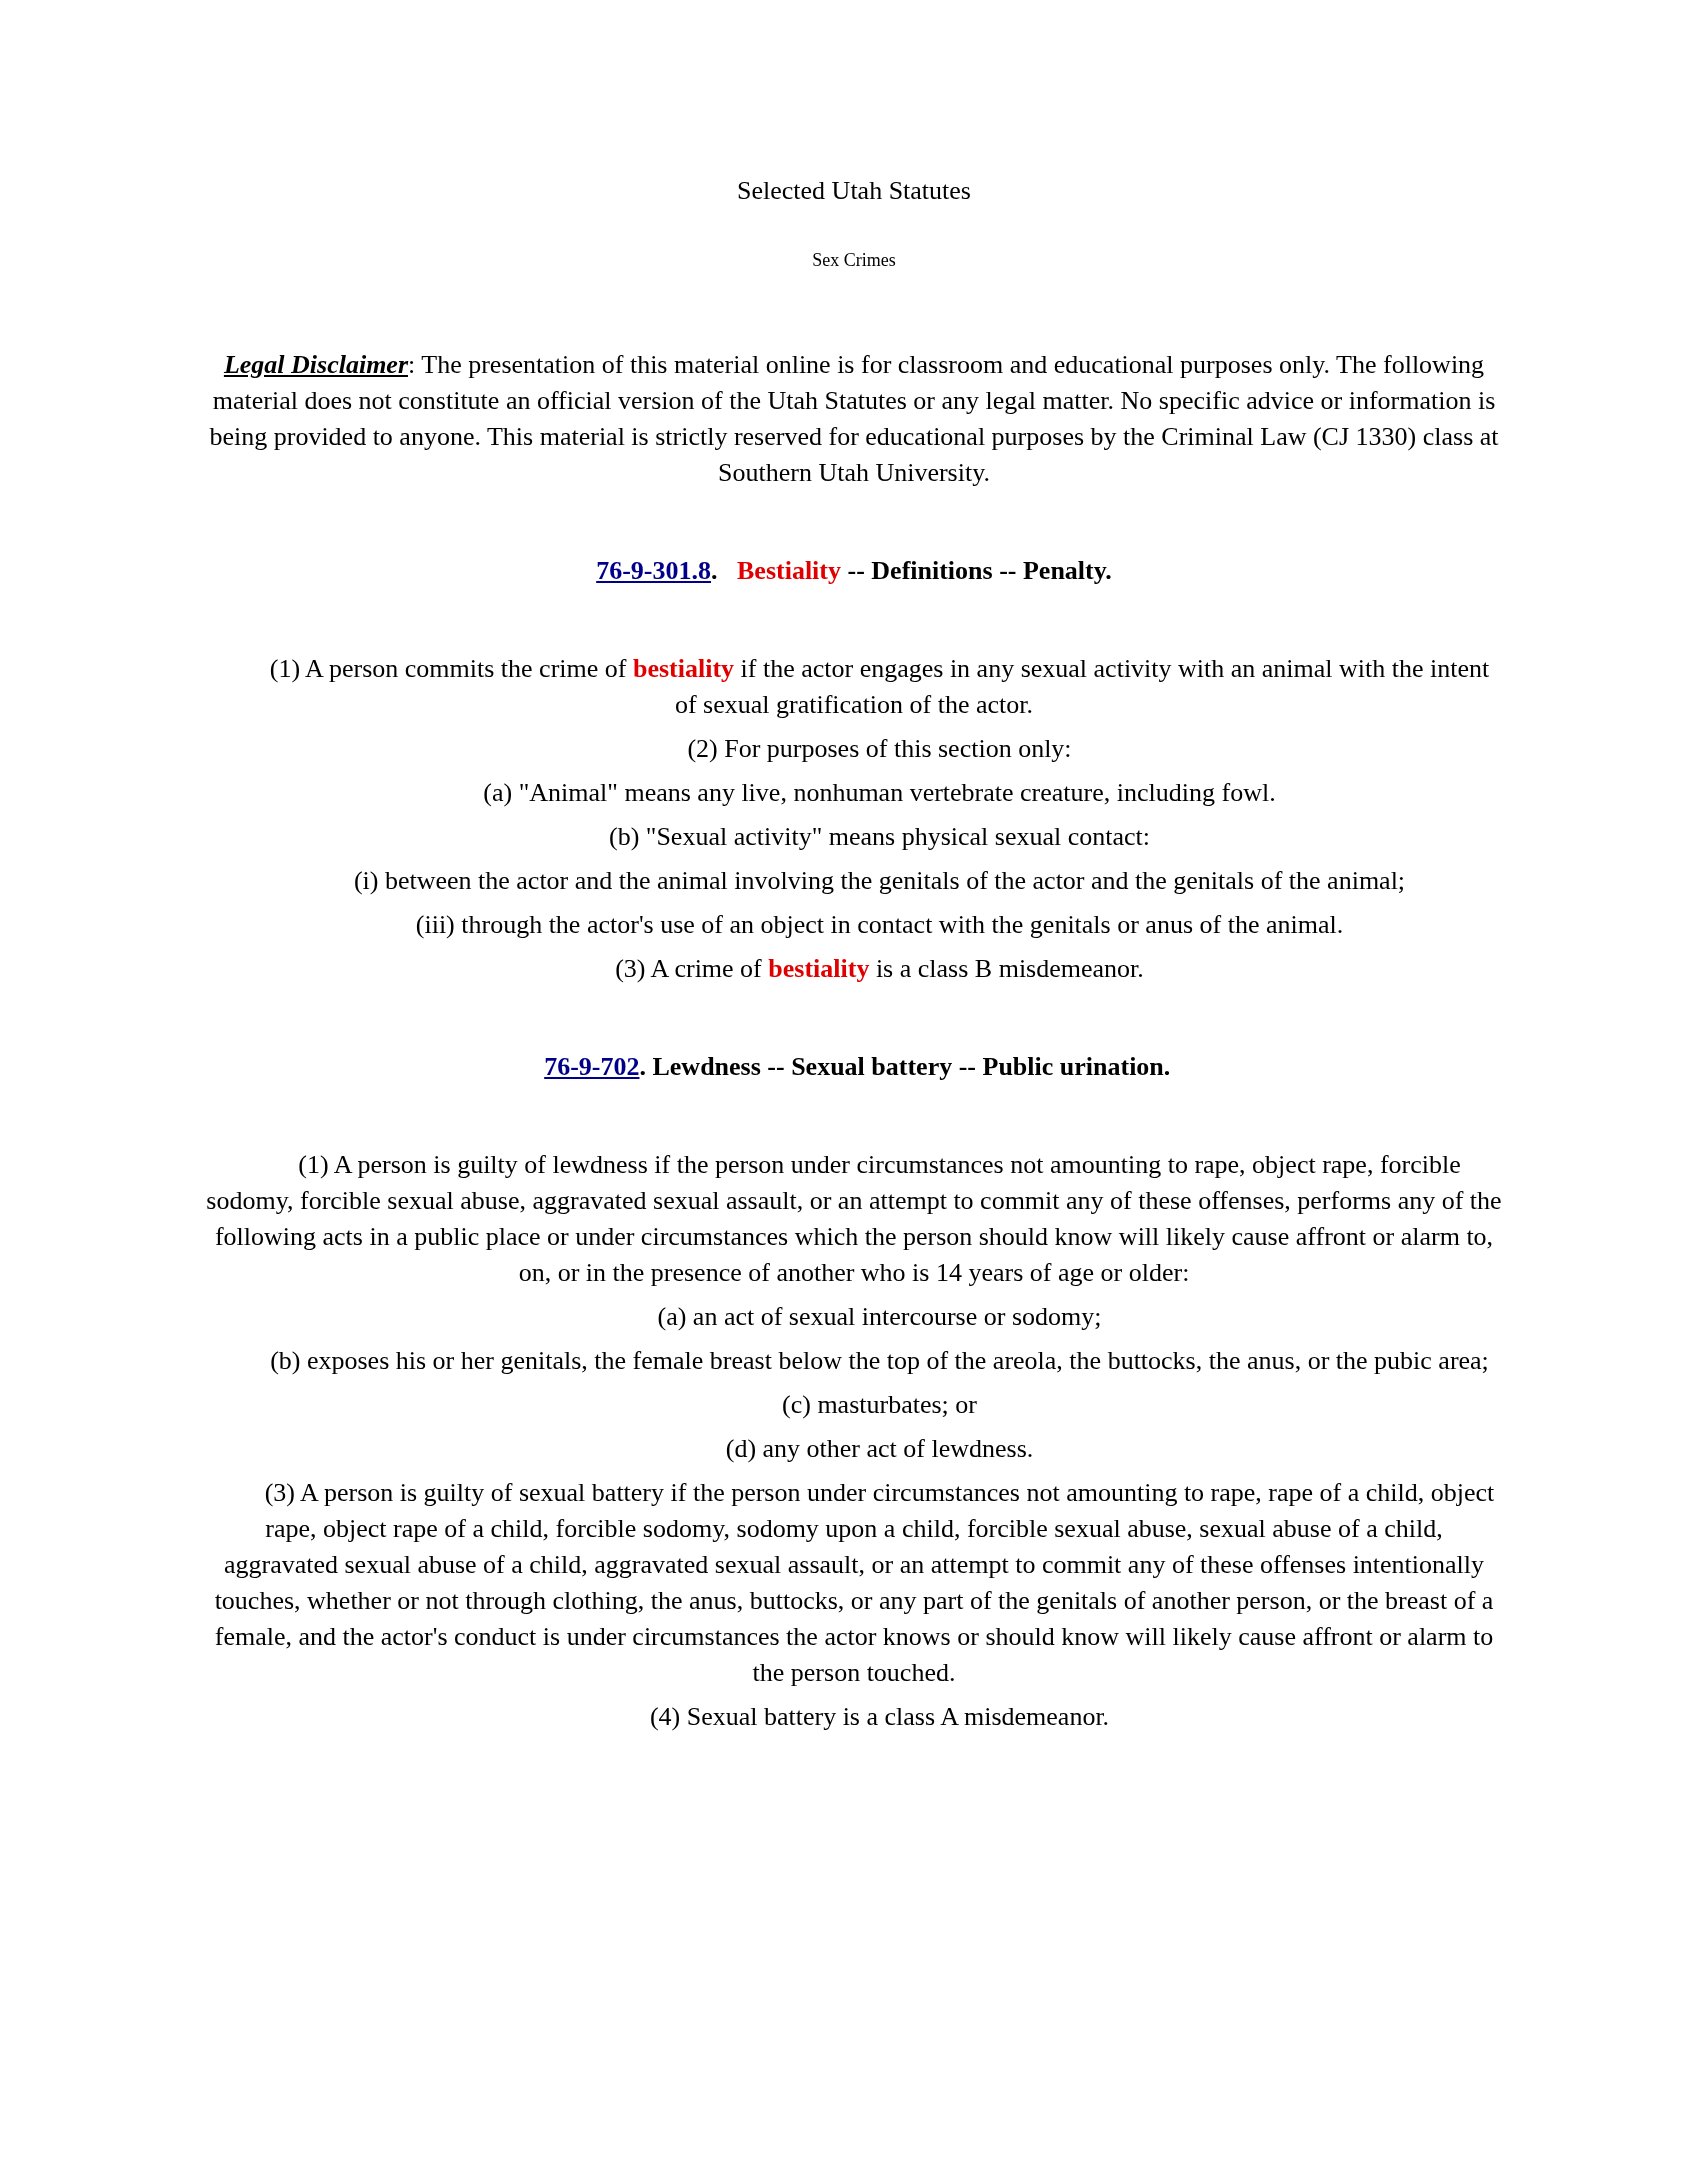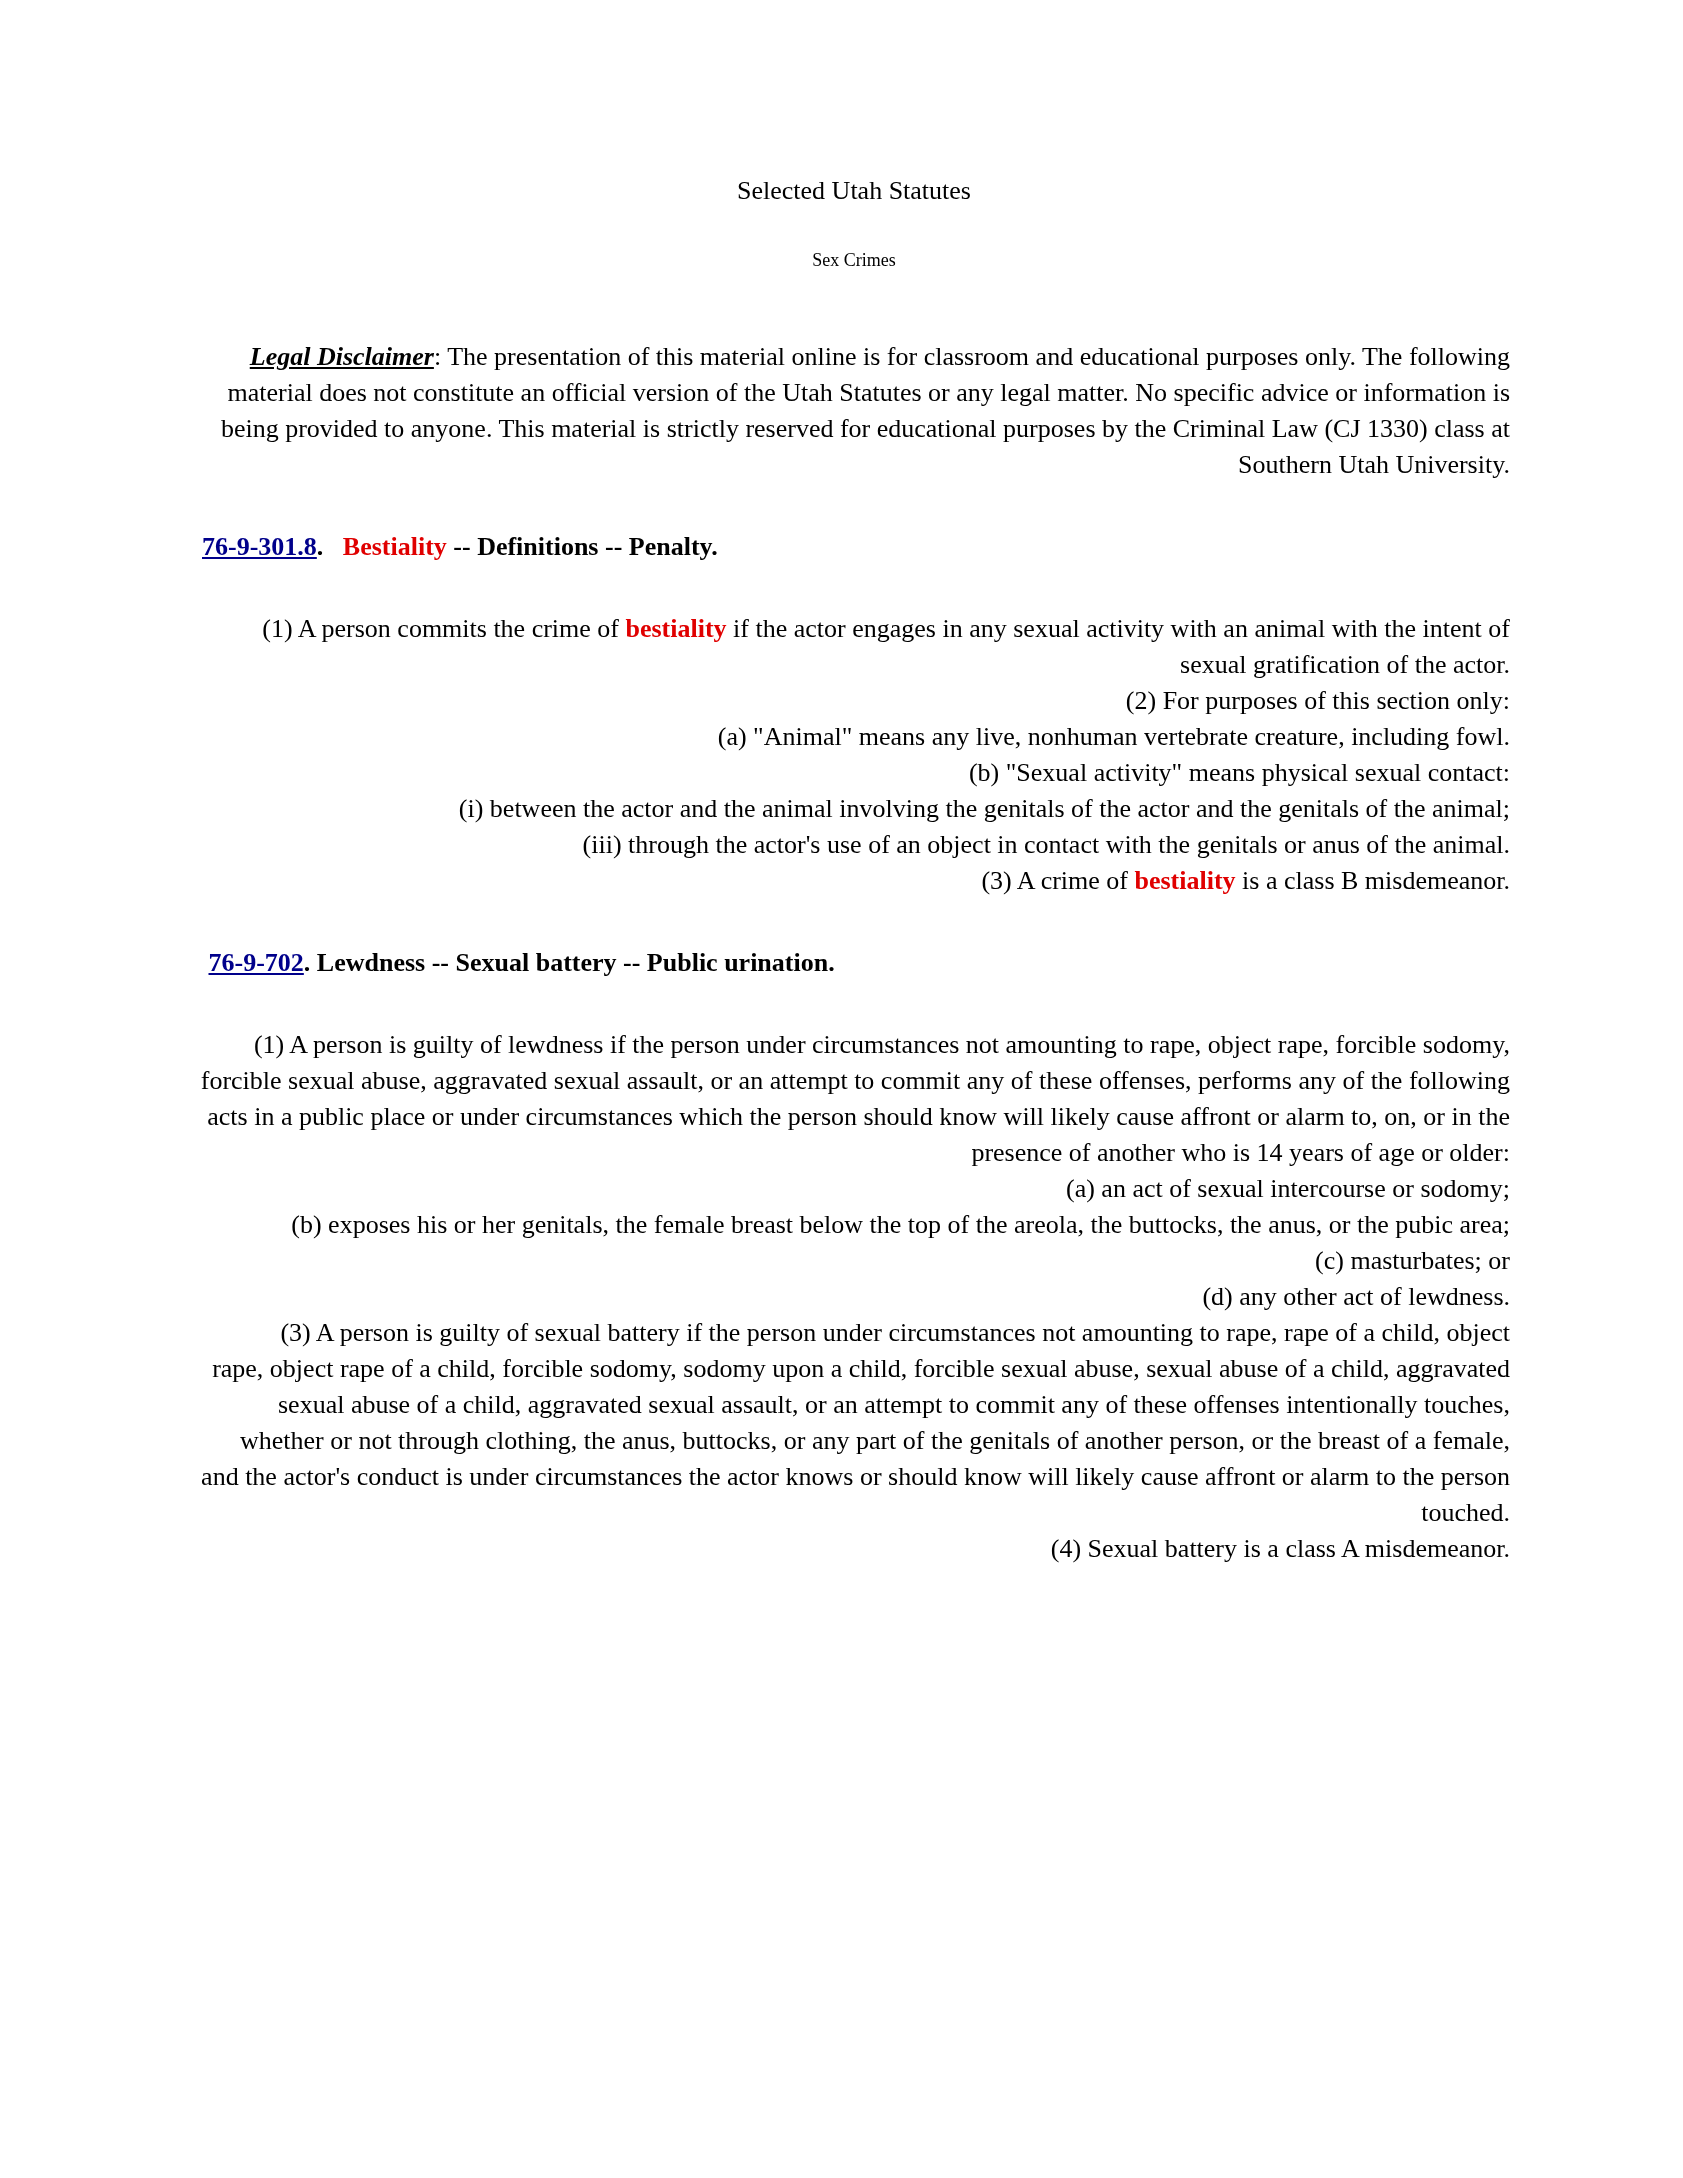--- a/index.html
+++ b/index.html
@@ -34,35 +34,36 @@
     font-size: 18px;
     line-height: 1.35;
   }
   .block-gap-lg {
     height: 67px;
   }
   .block-gap-md {
     height: 42px;
   }
   p.body {
-    margin: 0;
+    margin: 8px;
     font-size: 26px;
     line-height: 1.385;
-    text-align: right;
+    text-align: center;
   }
   .disclaimer-label {
     font-weight: bold;
     font-style: italic;
     text-decoration: underline;
   }
   h2.section {
-    margin: 4px;
+    margin: 12px;
     font-size: 26px;
     line-height: 1.385;
     font-weight: bold;
+    text-align: center;
   }
   .sec-num {
     color: #00008B;
     text-decoration: underline;
     font-weight: bold;
   }
   .sec-red {
     color: #E00000;
     font-weight: bold;
   }

